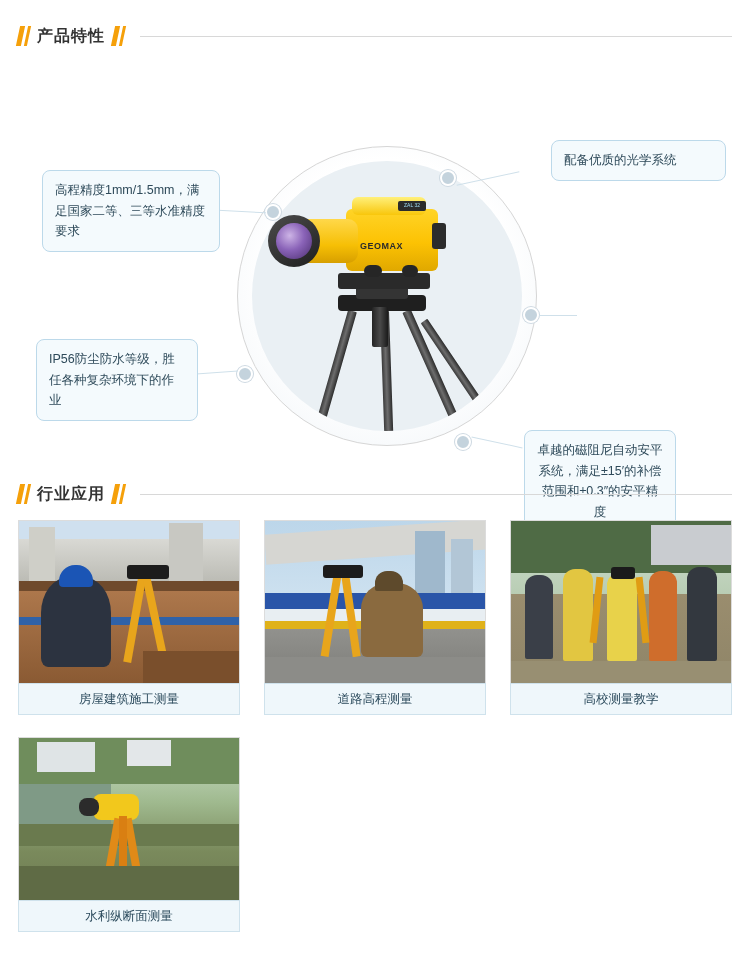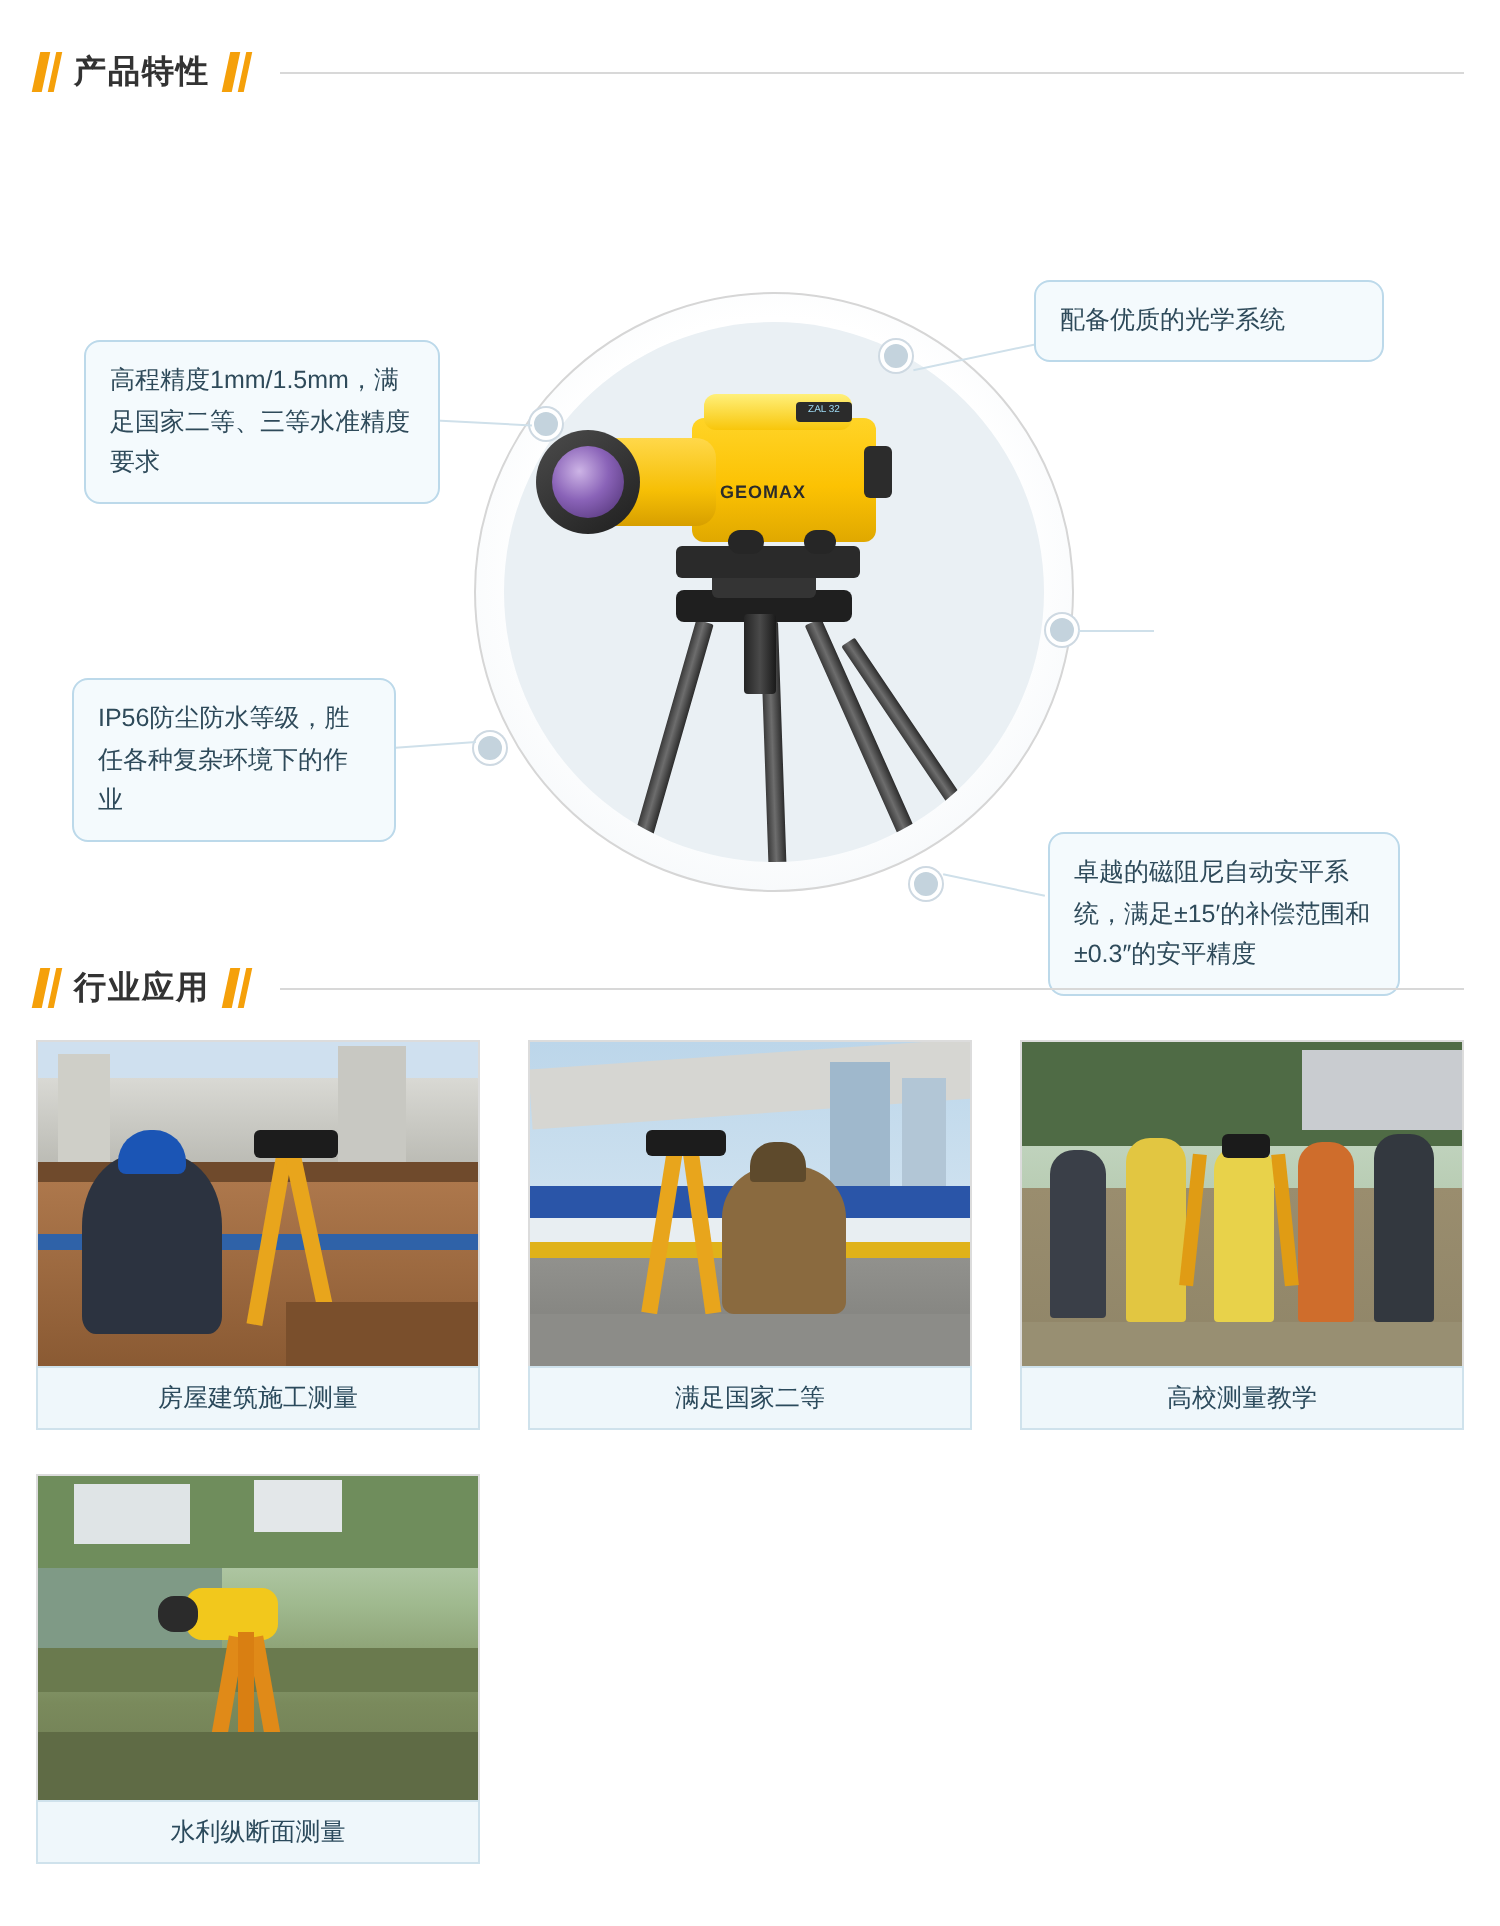--- a/index.html
+++ b/index.html
@@ -262,34 +262,34 @@
   <div class="dot" style="left:523px; top:249px;"></div>
   <div class="dot" style="left:237px; top:308px;"></div>
   <div class="dot" style="left:455px; top:376px;"></div>
 
   <div class="connector" style="left:456px; top:120px; width:64px; transform:rotate(-12deg);"></div>
   <div class="connector" style="left:218px; top:153px; width:48px; transform:rotate(3deg);"></div>
   <div class="connector" style="left:539px; top:257px; width:38px;"></div>
   <div class="connector" style="left:196px; top:314px; width:42px; transform:rotate(-4deg);"></div>
   <div class="connector" style="left:471px; top:384px; width:52px; transform:rotate(12deg);"></div>
 
-  <div class="callout right" style="left:517px; top:82px; width:175px;">
+  <div class="callout right" style="left:551px; top:82px; width:175px;">
     <span>配备优质的光学系统</span>
   </div>
 
   <div class="callout left" style="left:42px; top:112px; width:178px;">
     <span>高程精度1mm/1.5mm，满足国家二等、三等水准精度要求</span>
   </div>
 
 
   <div class="callout left" style="left:36px; top:281px; width:162px;">
     <span>IP56防尘防水等级，胜任各种复杂环境下的作业</span>
   </div>
 
-  <div class="callout right" style="left:524px; top:358px; width:176px;">
+  <div class="callout right" style="left:524px; top:372px; width:152px;text-align:center;">
     <span>卓越的磁阻尼自动安平系统，满足±15′的补偿范围和±0.3″的安平精度</span>
   </div>
 </div>
 
 <div class="section-head" style="left:18px; top:482px;">
   <span class="bar-group">
     <span class="bar"></span>
       <span class="bar thin"></span>
   </span>
   <span class="section-title">行业应用</span>
@@ -328,21 +328,21 @@
         <div class="ph" style="left:0;top:72px;width:222px;height:16px;background:#2a55a8;"></div>
         <div class="ph" style="left:0;top:88px;width:222px;height:12px;background:#e8eef2;"></div>
         <div class="ph" style="left:0;top:100px;width:222px;height:8px;background:#e0b21a;"></div>
         <div class="ph" style="left:96px;top:62px;width:62px;height:74px;background:#8a6a3f;border-radius:26px 26px 6px 6px;"></div>
         <div class="ph" style="left:110px;top:50px;width:28px;height:20px;background:#5e4a2c;border-radius:12px 12px 2px 2px;"></div>
         <div class="ph" style="left:62px;top:54px;width:8px;height:82px;background:#e8a51c;transform:rotate(9deg);"></div>
         <div class="ph" style="left:82px;top:54px;width:8px;height:82px;background:#e8a51c;transform:rotate(-8deg);"></div>
         <div class="ph" style="left:58px;top:44px;width:40px;height:13px;background:#1c1c1c;border-radius:3px;"></div>
         <div class="ph" style="left:0;top:136px;width:222px;height:27px;background:#8c8c88;"></div>
       </div>
-      <div class="card-caption">满足国家二等</div>
+      <div class="card-caption">道路高程测量</div>
     </div>
 
     <div class="card">
       <div class="card-photo" style="background:linear-gradient(180deg,#cfe0d2 0%,#b9cdb4 45%,#9a8d6e 45%,#8f8568 100%);">
         <div class="ph" style="left:0;top:0;width:222px;height:52px;background:#4f6b45;"></div>
         <div class="ph" style="left:140px;top:4px;width:80px;height:40px;background:#c9ccd0;"></div>
         <div class="ph" style="left:14px;top:54px;width:28px;height:84px;background:#3a3f48;border-radius:12px 12px 2px 2px;"></div>
         <div class="ph" style="left:52px;top:48px;width:30px;height:92px;background:#e2c641;border-radius:12px 12px 2px 2px;"></div>
         <div class="ph" style="left:96px;top:52px;width:30px;height:88px;background:#e8d24a;border-radius:12px 12px 2px 2px;"></div>
         <div class="ph" style="left:138px;top:50px;width:28px;height:90px;background:#cf6d2c;border-radius:12px 12px 2px 2px;"></div>

